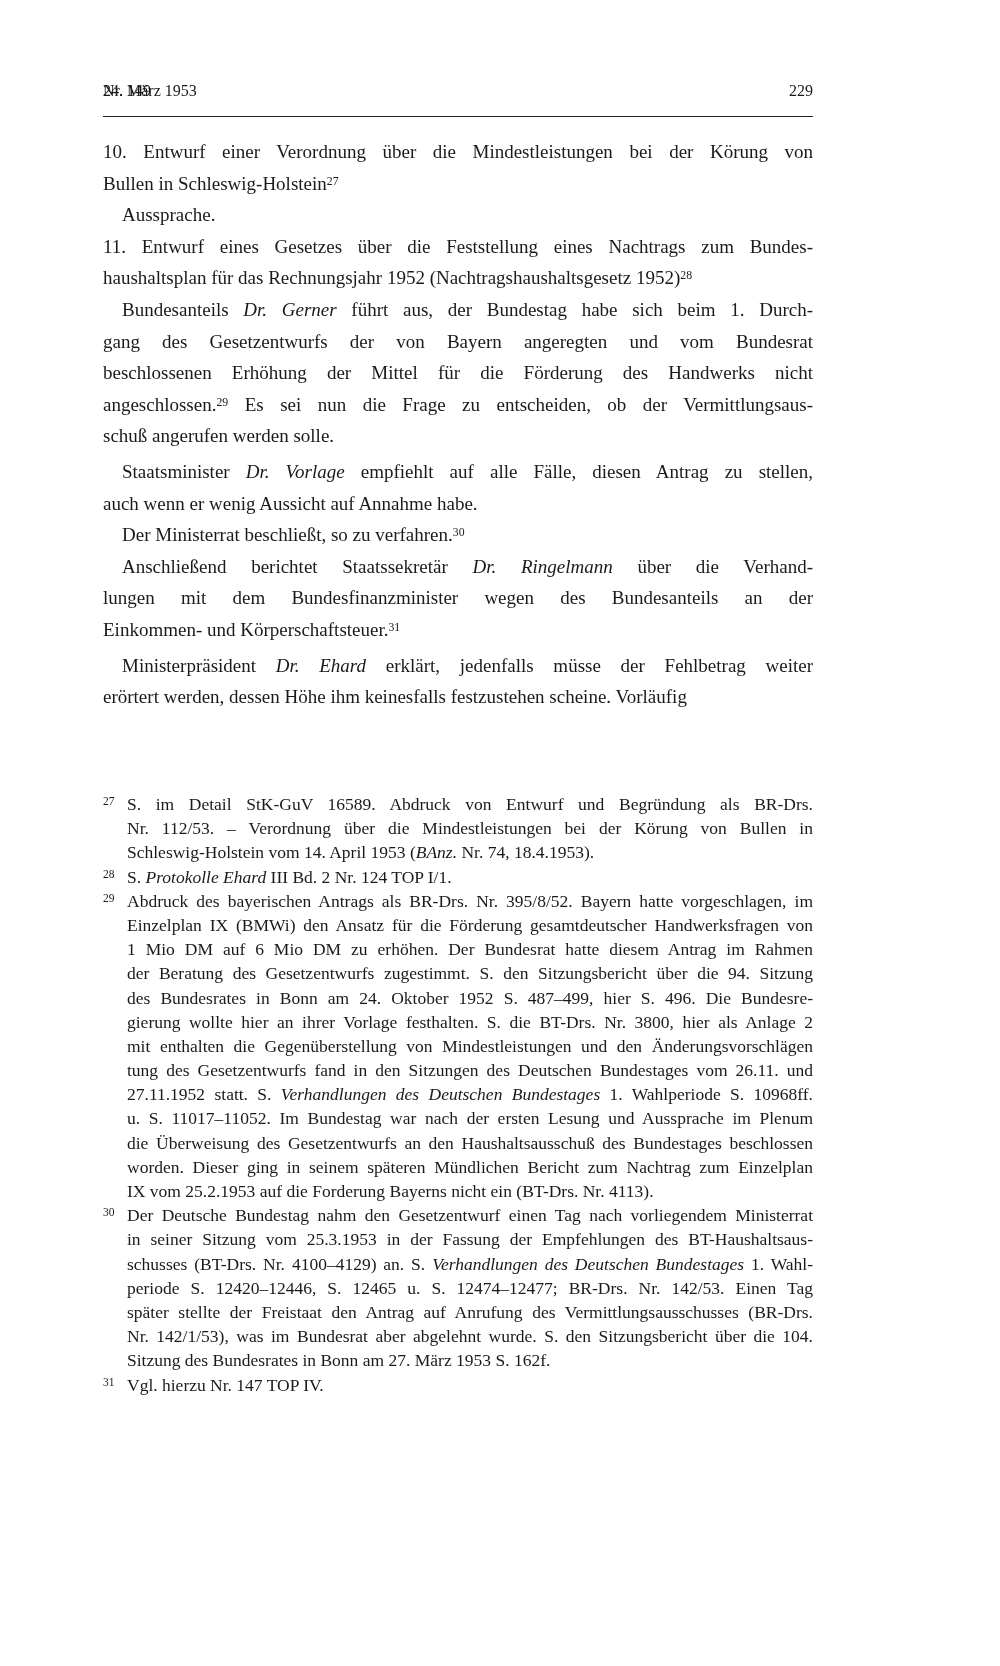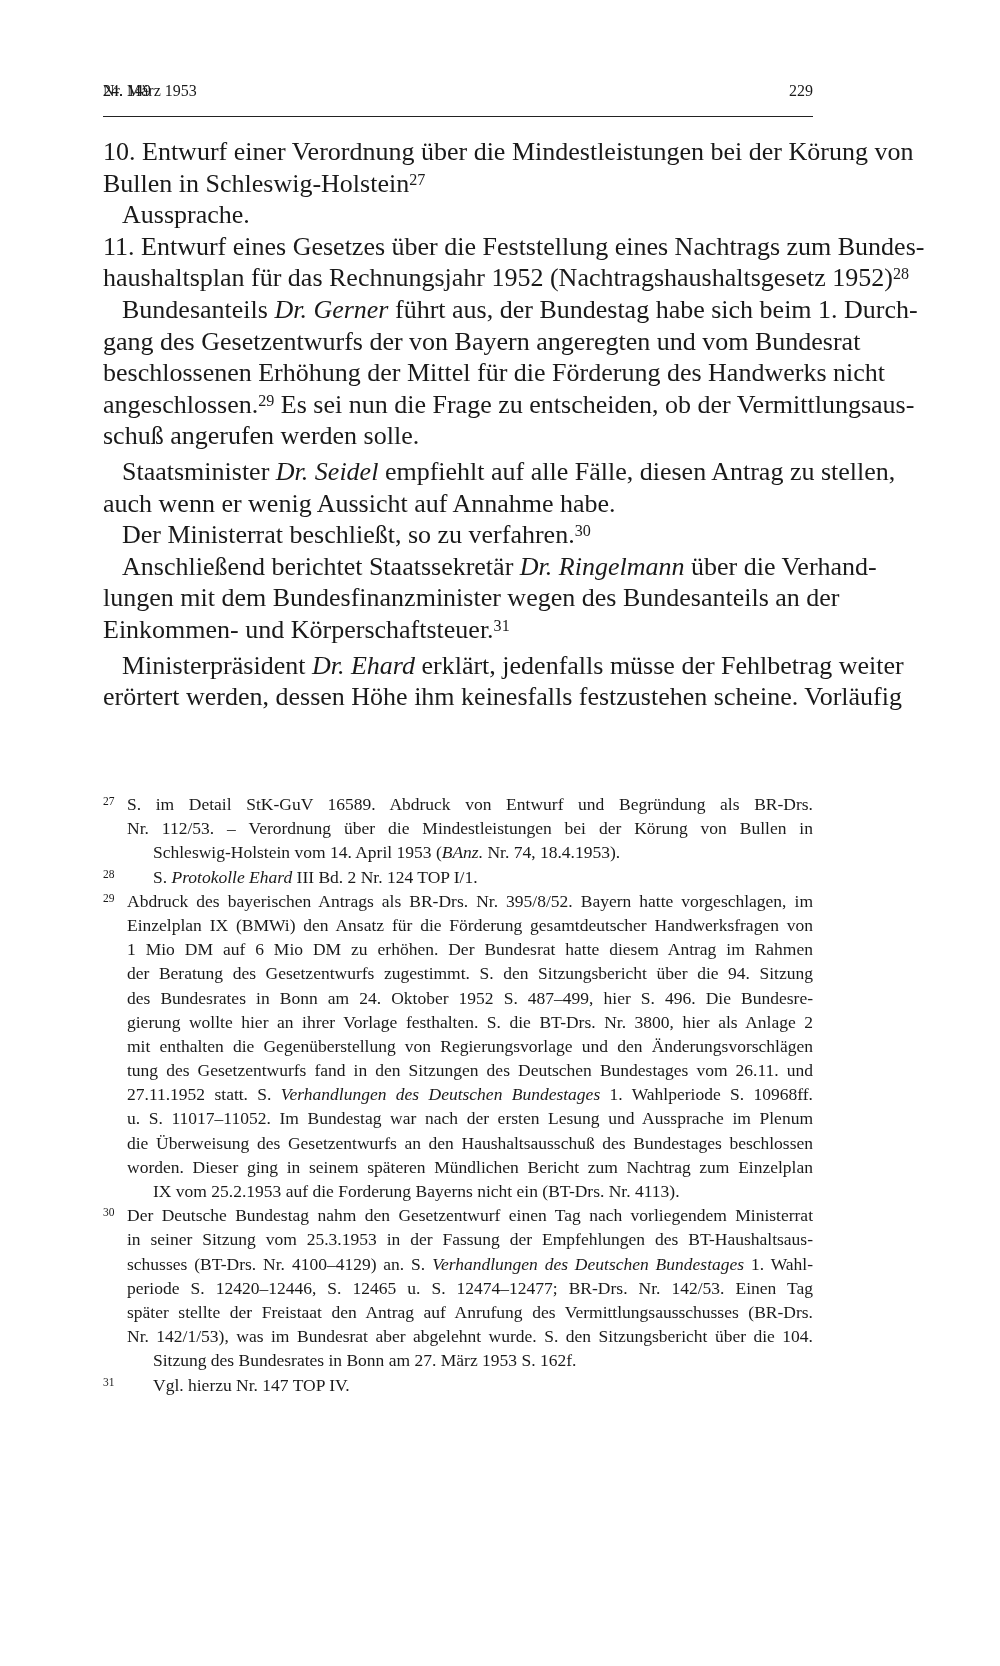--- a/index.html
+++ b/index.html
@@ -6,32 +6,32 @@
   body { width: 1000px; height: 1666px; position: relative; overflow: hidden;
          font-family: "Liberation Serif", "DejaVu Serif", serif; color: #1a1a1a; }
   .page { position: absolute; left: 103px; top: 0; width: 710px; }
   .header { position: absolute; top: 82px; left: 0; width: 710px; height: 34px;
             font-size: 16px; }
   .header span { position: absolute; top: 0; }
   .hdr-left { left: 0; }
   .hdr-center { left: 0; right: 0; text-align: left; }
   .hdr-right { right: 0; text-align: center; }
   .rule { position: absolute; top: 116px; left: 0; width: 710px; height: 1px; background: #222; }
-  .main { position: absolute; top: 136px; left: 0; width: 710px; font-size: 26px; line-height: 31.6px; }
+  .main { position: absolute; top: 136px; left: 0; width: 710px; font-size: 19px; line-height: 31.6px; }
   .line { display: block; white-space: nowrap; text-align: justify; text-align-last: justify; height: 31.6px; }
   .line.last { text-align-last: left; }
   .ind { padding-left: 19px; }
   .para-gap { height: 4px; }
   sup { font-size: 62%; vertical-align: 0.45em; line-height: 0; }
   i { font-style: italic; }
   .notes { position: absolute; top: 792px; left: 0; width: 710px; font-size: 17.5px; line-height: 24.2px; }
   .note { position: relative; padding-left: 24px; }
   .note .num { position: absolute; left: 0; top: -3px; font-size: 11.5px; }
   .note .nline { display: block; white-space: nowrap; text-align: justify; text-align-last: justify; height: 24.2px; }
-  .note .nline.last { text-align-last: left; margin-left: 26px; }
+  .note .nline.last { text-align-last: left; }
 </style>
 </head>
 <body>
 
 <div class="page">
   <div class="header">
     <span class="hdr-left">Nr. 149</span>
     <span class="hdr-center">24. März 1953</span>
     <span class="hdr-right">229</span>
   </div>
@@ -51,21 +51,21 @@
       </div>
       <div>
         <span class="line ind"><span>Bundesanteils </span><i>Dr. Gerner</i><span> führt aus, der Bundestag habe sich beim 1. Durch-</span></span>
         <span class="line"><span>gang des Gesetzentwurfs der von Bayern angeregten und vom Bundesrat</span></span>
         <span class="line"><span>beschlossenen Erhöhung der Mittel für die Förderung des Handwerks nicht</span></span>
         <span class="line"><span>angeschlossen.</span><sup>29</sup><span> Es sei nun die Frage zu entscheiden, ob der Vermittlungsaus-</span></span>
         <span class="line last"><span>schuß angerufen werden solle.</span></span>
       </div>
       <div class="para-gap"></div>
       <div>
-        <span class="line ind"><span>Staatsminister </span><i>Dr. Seidel</i><span> empfiehlt auf alle Fälle, diesen Antrag zu stellen,</span></span>
+        <span class="line ind"><span>Staatsminister </span><i>Dr. Vorlage</i><span> empfiehlt auf alle Fälle, diesen Antrag zu stellen,</span></span>
         <span class="line last"><span>auch wenn er wenig Aussicht auf Annahme habe.</span></span>
       </div>
       <div>
         <span class="line last ind"><span>Der Ministerrat beschließt, so zu verfahren.</span><sup>30</sup></span>
       </div>
       <div>
         <span class="line ind"><span>Anschließend berichtet Staatssekretär </span><i>Dr. Ringelmann</i><span> über die Verhand-</span></span>
         <span class="line"><span>lungen mit dem Bundesfinanzminister wegen des Bundesanteils an der</span></span>
         <span class="line last"><span>Einkommen- und Körperschaftsteuer.</span><sup>31</sup></span>
       </div>
@@ -89,21 +89,21 @@
         <span class="nline last"><span>S. </span><i>Protokolle Ehard</i><span> III Bd. 2 Nr. 124 TOP I/1.</span></span>
       </div>
       <div class="note">
         <span class="num">29</span>
         <span class="nline"><span>Abdruck des bayerischen Antrags als BR-Drs. Nr. 395/8/52. Bayern hatte vorgeschlagen, im</span></span>
         <span class="nline"><span>Einzelplan IX (BMWi) den Ansatz für die Förderung gesamtdeutscher Handwerksfragen von</span></span>
         <span class="nline"><span>1 Mio DM auf 6 Mio DM zu erhöhen. Der Bundesrat hatte diesem Antrag im Rahmen</span></span>
         <span class="nline"><span>der Beratung des Gesetzentwurfs zugestimmt. S. den Sitzungsbericht über die 94. Sitzung</span></span>
         <span class="nline"><span>des Bundesrates in Bonn am 24. Oktober 1952 S. 487–499, hier S. 496. Die Bundesre-</span></span>
         <span class="nline"><span>gierung wollte hier an ihrer Vorlage festhalten. S. die BT-Drs. Nr. 3800, hier als Anlage 2</span></span>
-        <span class="nline"><span>mit enthalten die Gegenüberstellung von Regierungsvorlage und den Änderungsvorschlägen</span></span>
+        <span class="nline"><span>mit enthalten die Gegenüberstellung von Mindestleistungen und den Änderungsvorschlägen</span></span>
         <span class="nline"><span>tung des Gesetzentwurfs fand in den Sitzungen des Deutschen Bundestages vom 26.11. und</span></span>
         <span class="nline"><span>27.11.1952 statt. S. </span><i>Verhandlungen des Deutschen Bundestages</i><span> 1. Wahlperiode S. 10968ff.</span></span>
         <span class="nline"><span>u. S. 11017–11052. Im Bundestag war nach der ersten Lesung und Aussprache im Plenum</span></span>
         <span class="nline"><span>die Überweisung des Gesetzentwurfs an den Haushaltsausschuß des Bundestages beschlossen</span></span>
         <span class="nline"><span>worden. Dieser ging in seinem späteren Mündlichen Bericht zum Nachtrag zum Einzelplan</span></span>
         <span class="nline last"><span>IX vom 25.2.1953 auf die Forderung Bayerns nicht ein (BT-Drs. Nr. 4113).</span></span>
       </div>
       <div class="note">
         <span class="num">30</span>
         <span class="nline"><span>Der Deutsche Bundestag nahm den Gesetzentwurf einen Tag nach vorliegendem Ministerrat</span></span>

